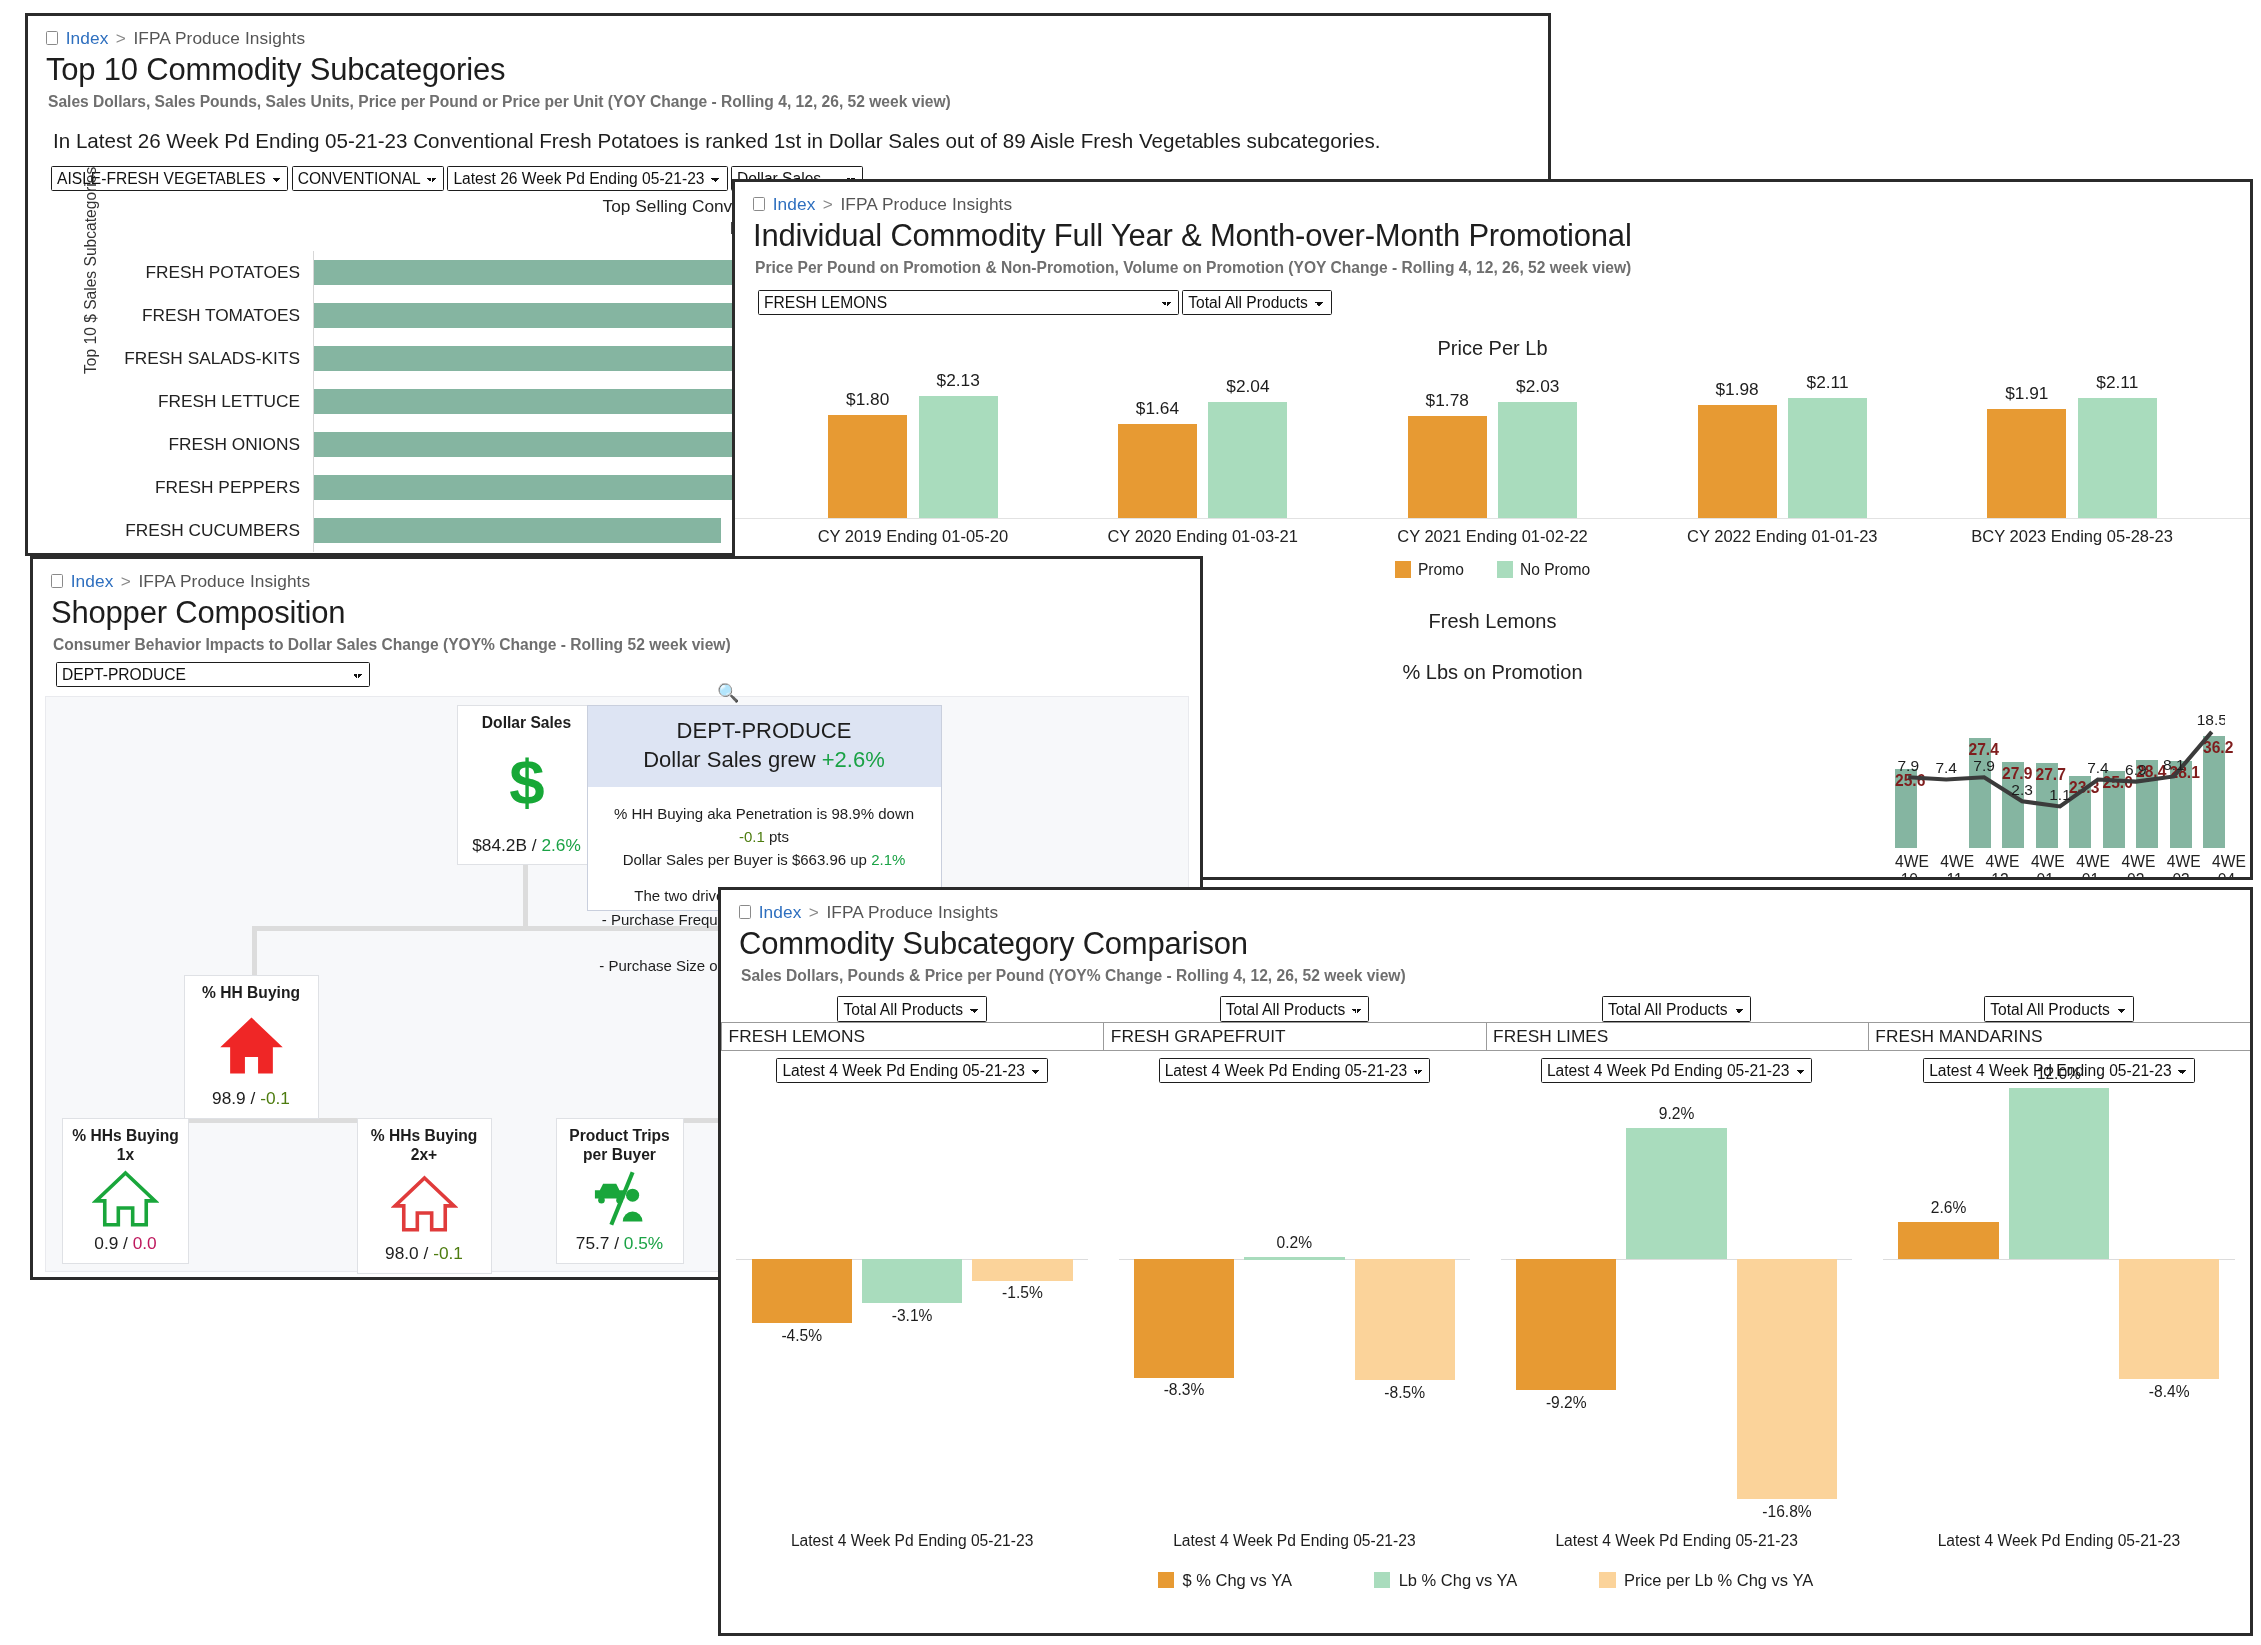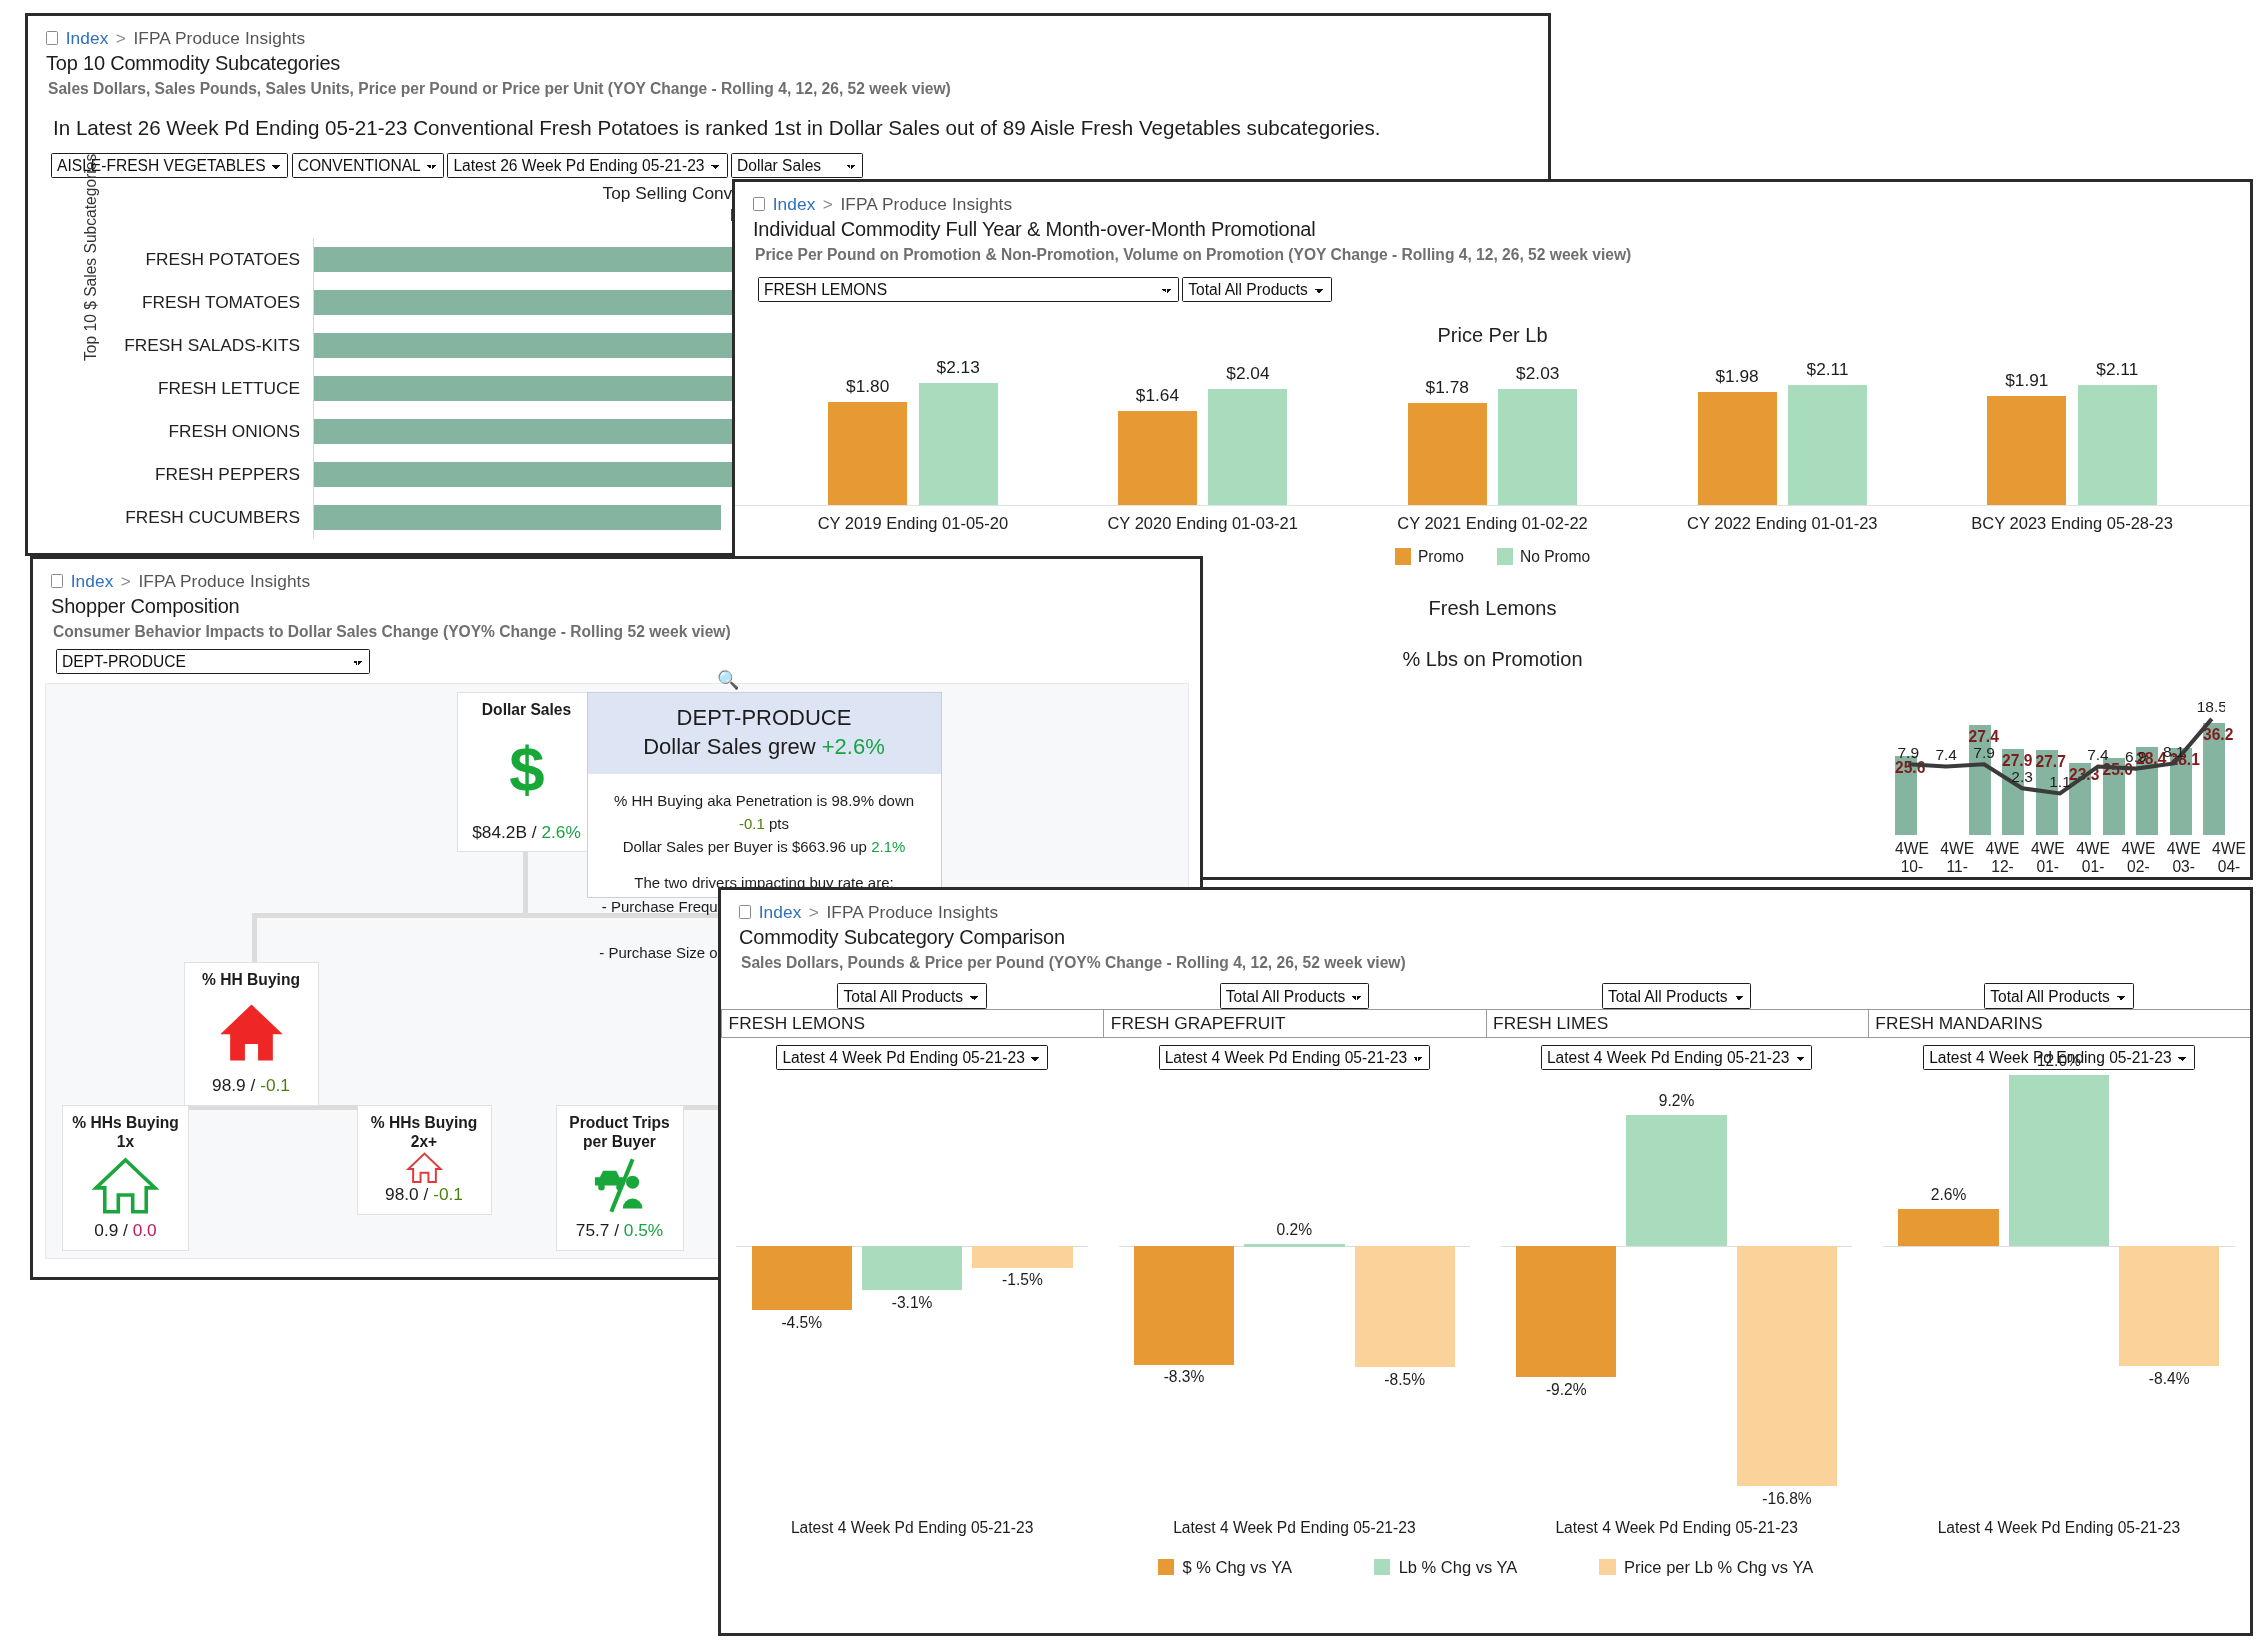--- a/index.html
+++ b/index.html
@@ -8,21 +8,21 @@
   #stage { position:relative; width:2261px; height:1646px; overflow:hidden; background:#fff; }
 
   .win { position:absolute; background:#fff; border:3.3px solid #2b2b2b; overflow:hidden; }
 
   .crumb { display:flex; align-items:center; gap:7.4px; font-size:17.3px; color:#555;
            padding:11.5px 0 0 18px; letter-spacing:0.1px; }
   .crumb .sq { width:12.3px; height:14px; border:1.6px solid #8a8a8a; border-radius:1.6px; display:inline-block; }
   .crumb a { color:#2e6fbf; text-decoration:none; }
   .crumb .sep { color:#888; }
 
-  .wtitle { font-size:20px; font-weight:400; color:#1d1d1d; padding:3.3px 0 0 18px;
+  .wtitle { font-size:31px; font-weight:400; color:#1d1d1d; padding:3.3px 0 0 18px;
             letter-spacing:-0.2px; }
   .wsub { font-size:15.6px; font-weight:bold; color:#6f6f6f; padding:5px 0 0 20px; }
 
   .insight { font-size:20.6px; color:#1d1d1d; padding:18px 0 0 25px; }
 
   .ctrlbar { display:flex; gap:3.3px; padding:13px 0 0 23px; }
   select, .fauxsel {
      font-family:"Liberation Sans", sans-serif; font-size:15.6px; color:#111;
      border:0.8px solid #1d1d1d; background:#fff; border-radius:1.6px;
      padding:2.5px 5px; height:25.5px; appearance:none; -webkit-appearance:none;
@@ -388,21 +388,21 @@
       <div class="tile" style="left:16.5px; top:421px; width:127px; height:146px;">
         <div class="tl">% HHs Buying 1x</div>
         <svg width="67" height="61" viewBox="0 0 84 76">
           <path d="M42 6 L79 41 L68 41 L68 71 L51 71 L51 50 L33 50 L33 71 L16 71 L16 41 L5 41 Z" fill="none" stroke="#19a63b" stroke-width="4.5"></path>
         </svg>
         <div class="tv">
           <span>0.9</span> / <span class="flat">0.0</span>
         </div>
       </div>
 
-      <div class="tile" style="left:311px; top:421px; width:135px; height:110px;">
+      <div class="tile" style="left:311px; top:421px; width:135px; height:156px;">
         <div class="tl">% HHs Buying 2x+</div>
         <svg width="67" height="61" viewBox="0 0 84 76">
           <path d="M42 6 L79 41 L68 41 L68 71 L51 71 L51 50 L33 50 L33 71 L16 71 L16 41 L5 41 Z" fill="none" stroke="#e03b3b" stroke-width="4.5"></path>
         </svg>
         <div class="tv">
           <span>98.0</span> / <span class="neg">-0.1</span>
         </div>
       </div>
 
       <div class="tile" style="left:510px; top:421px; width:128px; height:146px;">

